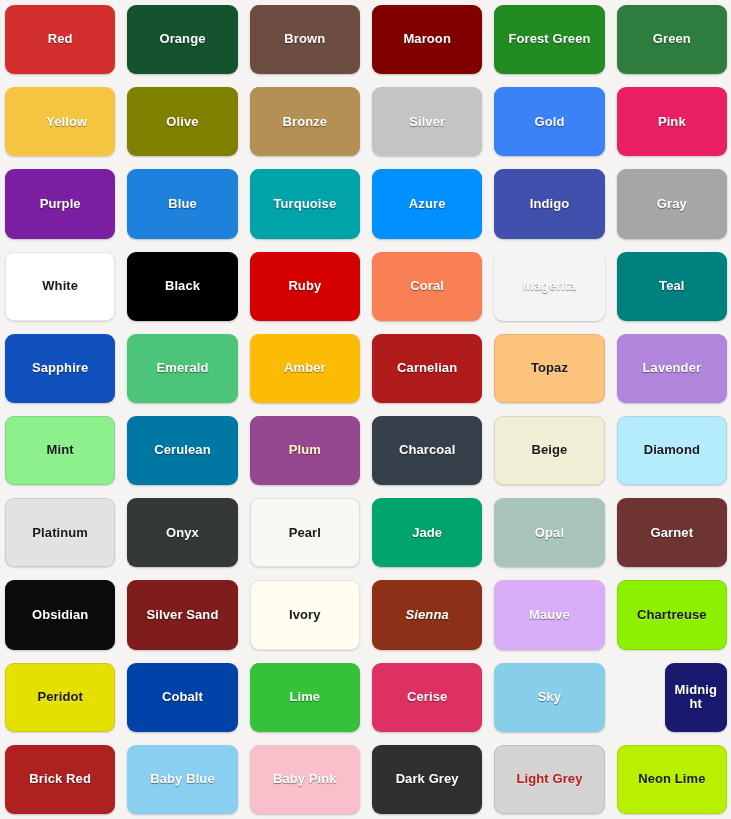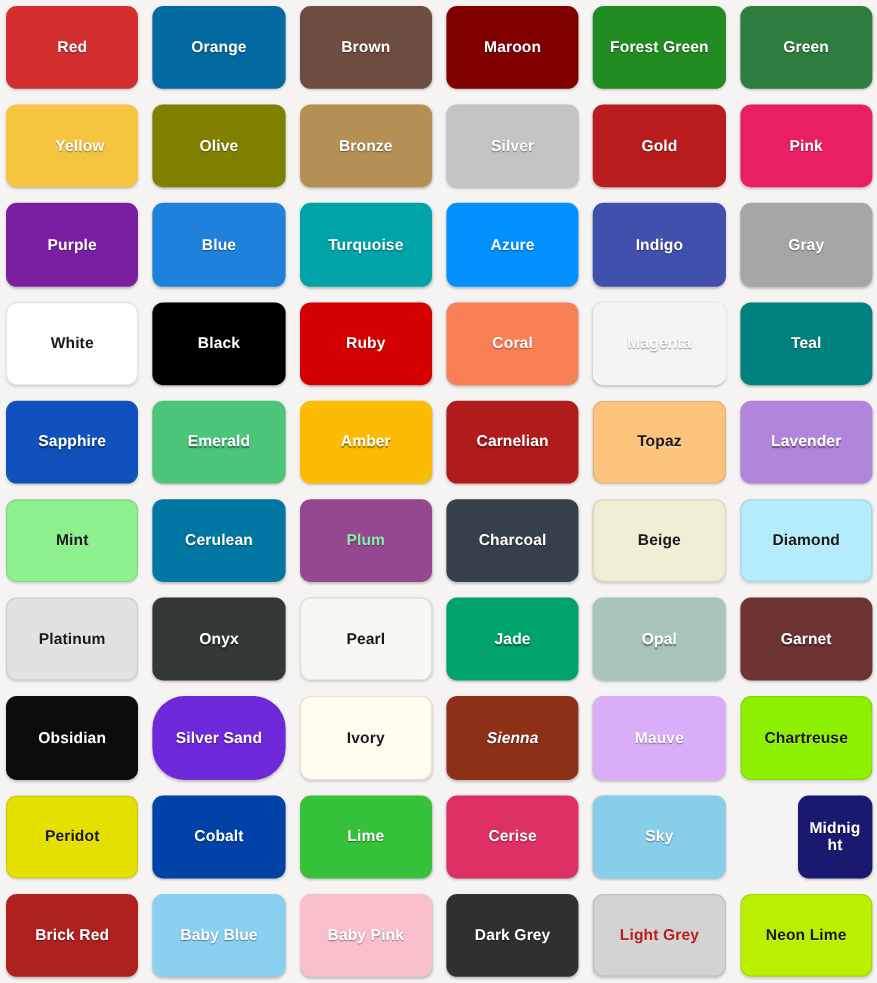--- a/index.html
+++ b/index.html
@@ -57,21 +57,21 @@
     text-shadow: 0 1px 0 rgba(255,255,255,0.35);
   }
 </style>
 </head>
 <body>
 
 <main id="swatch-grid">
     <div class="swatch" style="background-color: rgb(211, 47, 47);">
       <span class="swatch-label label-on-dark" style="color: rgb(255, 255, 255);">Red</span>
     </div>
-    <div class="swatch" style="background-color: #0369a1;">
+    <div class="swatch" style="background-color: #14532d;">
       <span class="swatch-label label-on-dark" style="color: rgb(255, 255, 255);">Orange</span>
     </div>
     <div class="swatch" style="background-color: rgb(109, 76, 65);">
       <span class="swatch-label label-on-dark" style="color: rgb(255, 255, 255);">Brown</span>
     </div>
     <div class="swatch" style="background-color: rgb(128, 0, 0);">
       <span class="swatch-label label-on-dark" style="color: rgb(255, 255, 255);">Maroon</span>
     </div>
     <div class="swatch" style="background-color: rgb(34, 139, 34);">
       <span class="swatch-label label-on-dark" style="color: rgb(255, 255, 255);">Forest Green</span>
@@ -84,21 +84,21 @@
     </div>
     <div class="swatch" style="background-color: rgb(128, 128, 0);">
       <span class="swatch-label label-on-dark" style="color: rgb(255, 255, 255);">Olive</span>
     </div>
     <div class="swatch" style="background-color: rgb(180, 144, 85);">
       <span class="swatch-label label-on-dark" style="color: rgb(255, 255, 255);">Bronze</span>
     </div>
     <div class="swatch" style="background-color: rgb(196, 196, 196);">
       <span class="swatch-label label-on-dark" style="color: rgb(255, 255, 255);">Silver</span>
     </div>
-    <div class="swatch" style="background-color: #b91c1c;">
+    <div class="swatch" style="background-color: #3b82f6;">
       <span class="swatch-label label-on-dark" style="color: rgb(255, 255, 255);">Gold</span>
     </div>
     <div class="swatch" style="background-color: rgb(233, 30, 99);">
       <span class="swatch-label label-on-dark" style="color: rgb(255, 255, 255);">Pink</span>
     </div>
     <div class="swatch" style="background-color: rgb(123, 31, 162);">
       <span class="swatch-label label-on-dark" style="color: rgb(255, 255, 255);">Purple</span>
     </div>
     <div class="swatch" style="background-color: rgb(30, 130, 220);">
       <span class="swatch-label label-on-dark" style="color: rgb(255, 255, 255);">Blue</span>
@@ -151,21 +151,21 @@
     <div class="swatch" style="background-color: rgb(177, 133, 219);">
       <span class="swatch-label label-on-dark" style="color: rgb(255, 255, 255);">Lavender</span>
     </div>
     <div class="swatch light-tile" style="background-color: rgb(140, 240, 140);">
       <span class="swatch-label label-on-light" style="color: rgb(26, 26, 26);">Mint</span>
     </div>
     <div class="swatch" style="background-color: rgb(0, 118, 163);">
       <span class="swatch-label label-on-dark" style="color: rgb(255, 255, 255);">Cerulean</span>
     </div>
     <div class="swatch" style="background-color: rgb(149, 72, 143);">
-      <span class="swatch-label label-on-dark" style="color: #86efac;">Plum</span>
+      <span class="swatch-label label-on-dark" style="color: #fef9c3;">Plum</span>
     </div>
     <div class="swatch" style="background-color: rgb(54, 64, 74);">
       <span class="swatch-label label-on-dark" style="color: rgb(255, 255, 255);">Charcoal</span>
     </div>
     <div class="swatch light-tile" style="background-color: rgb(240, 238, 212);">
       <span class="swatch-label label-on-light" style="color: rgb(26, 26, 26);">Beige</span>
     </div>
     <div class="swatch light-tile" style="background-color: rgb(181, 236, 251);">
       <span class="swatch-label label-on-light" style="color: rgb(26, 26, 26);">Diamond</span>
     </div>
@@ -183,21 +183,21 @@
     </div>
     <div class="swatch" style="background-color: rgb(168, 196, 189);">
       <span class="swatch-label label-on-dark" style="color: rgb(255, 255, 255);">Opal</span>
     </div>
     <div class="swatch" style="background-color: rgb(110, 52, 52);">
       <span class="swatch-label label-on-dark" style="color: rgb(255, 255, 255);">Garnet</span>
     </div>
     <div class="swatch" style="background-color: rgb(11, 11, 11);">
       <span class="swatch-label label-on-dark" style="color: rgb(255, 255, 255);">Obsidian</span>
     </div>
-    <div class="swatch" style="background-color: #6d28d9; border-radius: 27px;">
+    <div class="swatch" style="background-color: #7f1d1d;">
       <span class="swatch-label label-on-dark" style="color: rgb(255, 255, 255);">Silver Sand</span>
     </div>
     <div class="swatch light-tile" style="background-color: rgb(255, 253, 240);">
       <span class="swatch-label label-on-light" style="color: rgb(26, 26, 26);">Ivory</span>
     </div>
     <div class="swatch" style="background-color: rgb(140, 49, 24); font-style: italic;">
       <span class="swatch-label label-on-dark" style="color: rgb(255, 255, 255);">Sienna</span>
     </div>
     <div class="swatch" style="background-color: rgb(217, 173, 247);">
       <span class="swatch-label label-on-dark" style="color: rgb(255, 255, 255);">Mauve</span>

